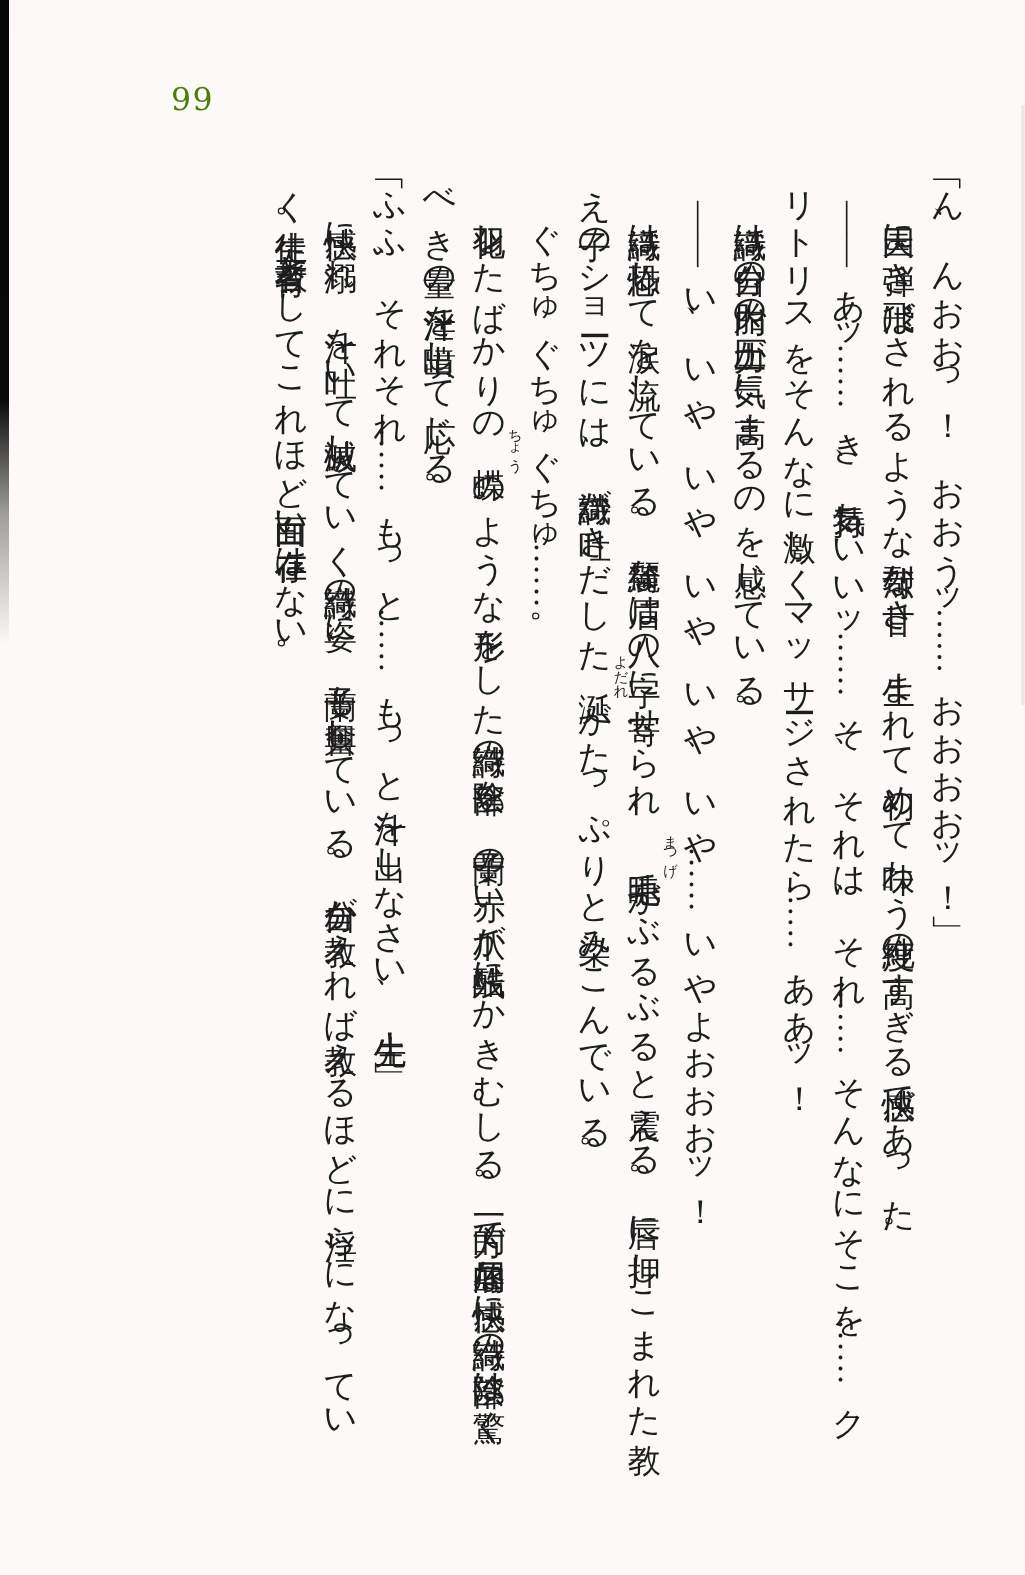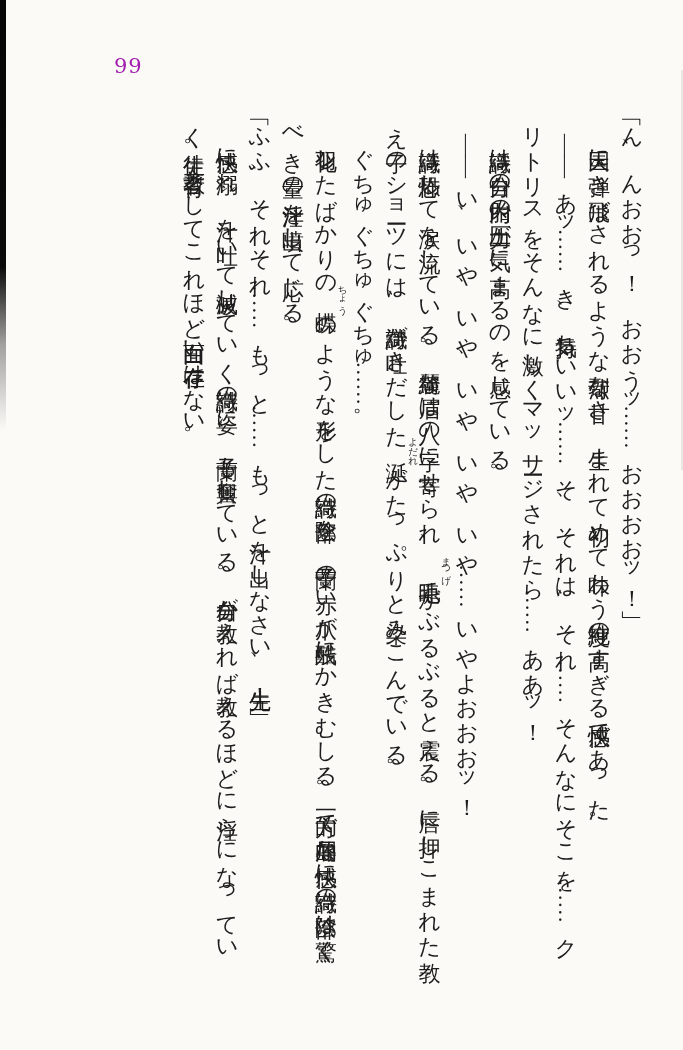--- a/index.html
+++ b/index.html
@@ -39,21 +39,21 @@
     width: 2px;
     height: 400px;
     background: rgba(70,70,70,0.10);
   }
   .page-number {
     position: absolute;
     left: 114px;
     top: 54px;
     font-size: 21px;
     letter-spacing: 1px;
-    color: #a21caf;
+    color: #4d7c0f;
     font-family: "DejaVu Serif", serif;
   }
   
   .text-block {
     position: absolute;
     top: 112px;
     right: 34px;
     height: 840px;
     writing-mode: vertical-rl;
     text-orientation: mixed;

